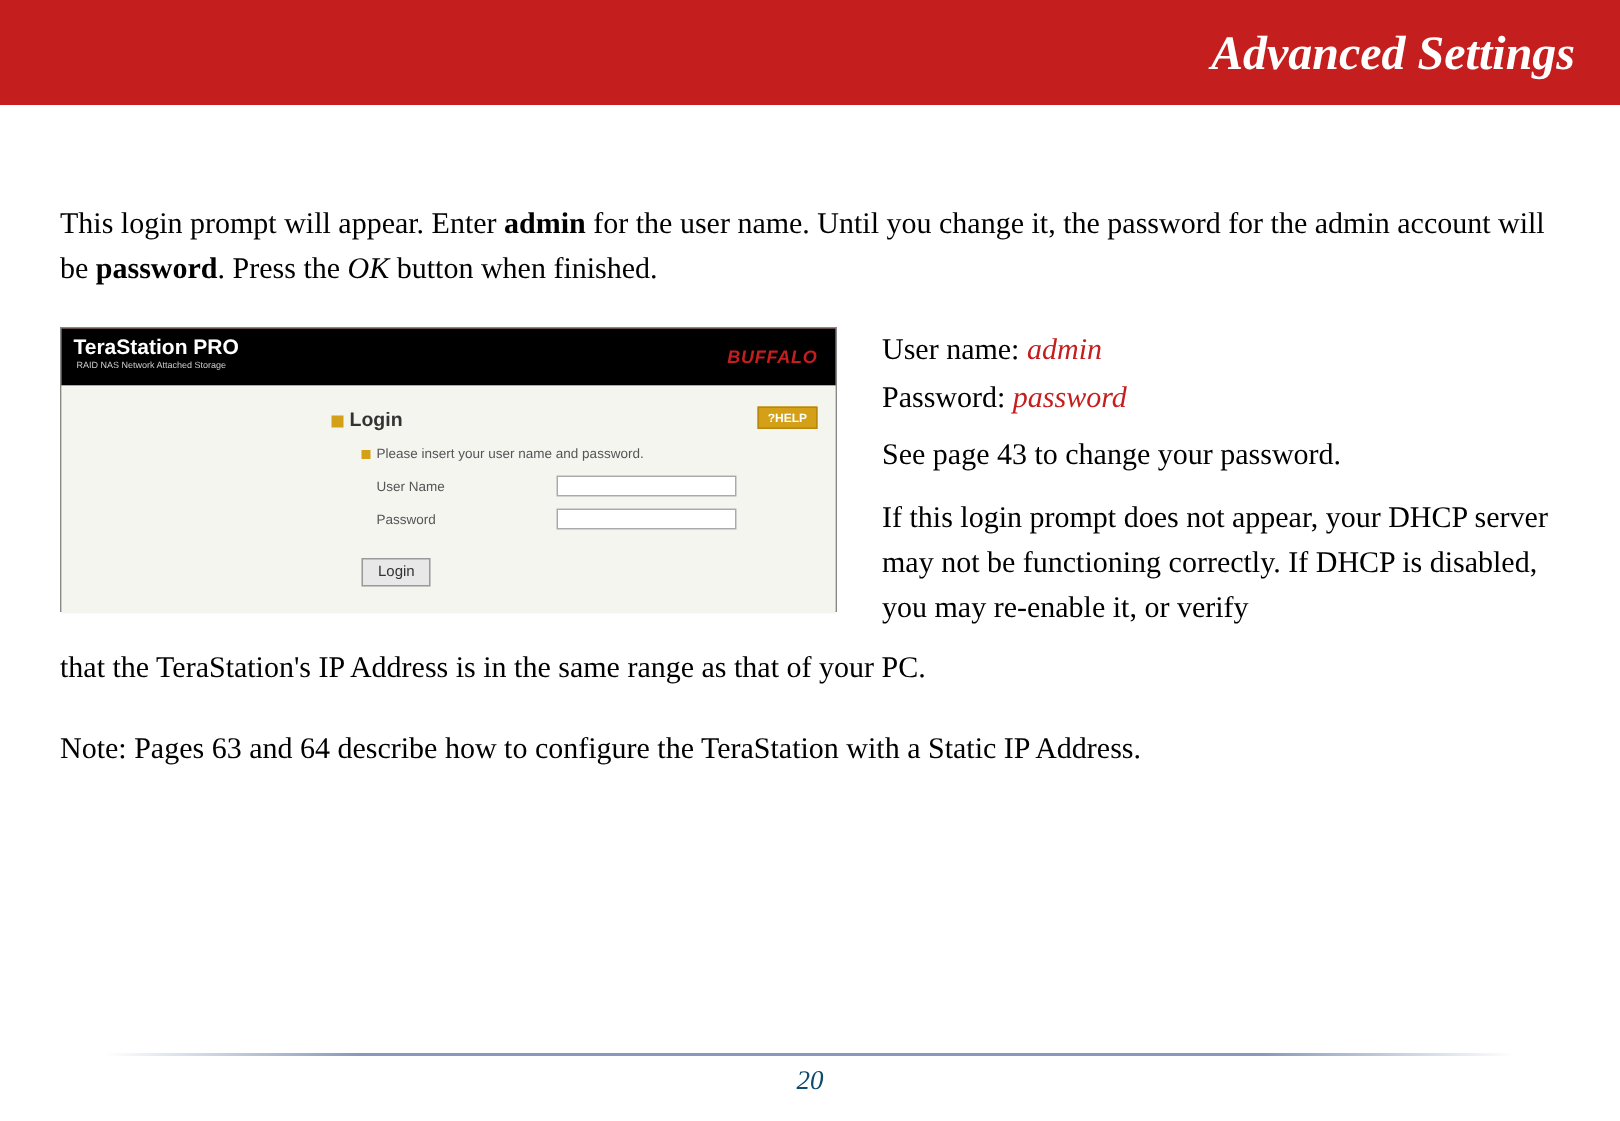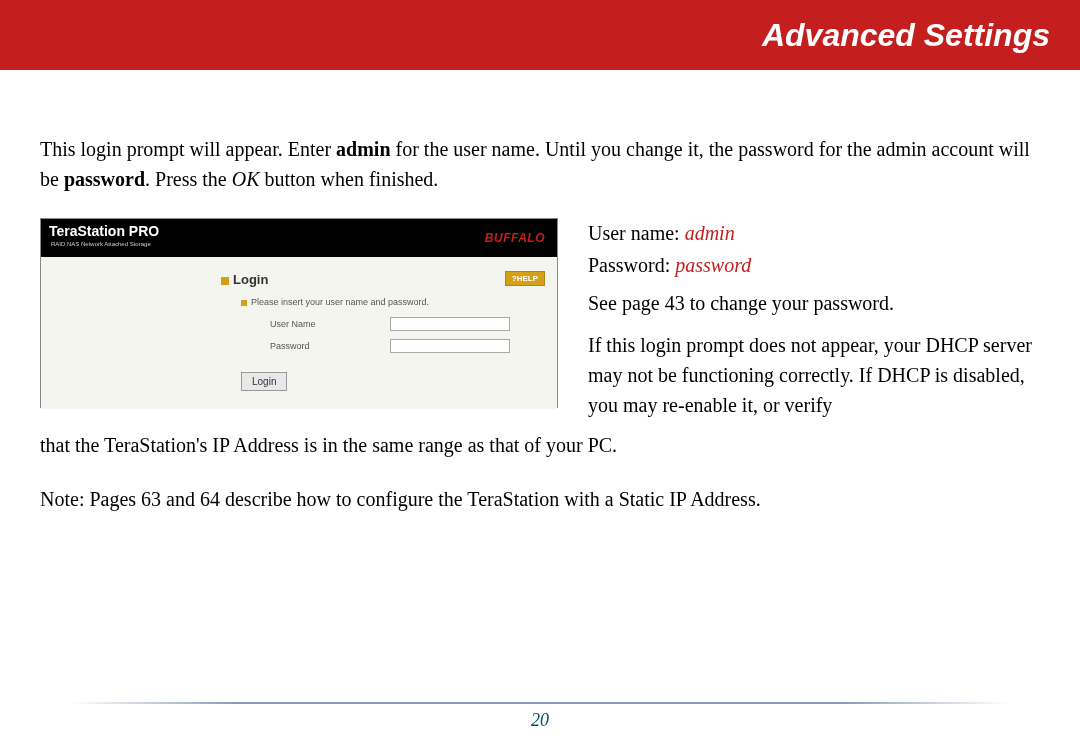--- a/index.html
+++ b/index.html
@@ -18,21 +18,21 @@
       display: flex;
       align-items: center;
       justify-content: flex-end;
       padding-right: 30px;
     }
     .header-title {
       color: #fff;
       font-size: 32px;
       font-style: italic;
       font-weight: bold;
-      font-family: Liberation Sans, sans-serif;
+      font-family: Liberation Serif, serif;
     }
     .content {
       padding: 64px 40px 0 40px;
     }
     .intro-text {
       font-size: 20px;
       line-height: 1.5;
       margin-bottom: 24px;
     }
     .two-col {
@@ -131,21 +131,20 @@
       left: 200px;
       top: 40px;
       font-family: Arial, sans-serif;
       font-size: 9px;
       color: #555;
     }
     .ss-field-row {
       position: absolute;
       display: flex;
       align-items: center;
-      margin-left: 19px;
     }
     .ss-row-user { left: 210px; top: 60px; }
     .ss-row-pass { left: 210px; top: 82px; }
     .ss-field-label {
       width: 120px;
       font-family: Arial, sans-serif;
       font-size: 9px;
       color: #555;
     }
     .ss-field-input {

